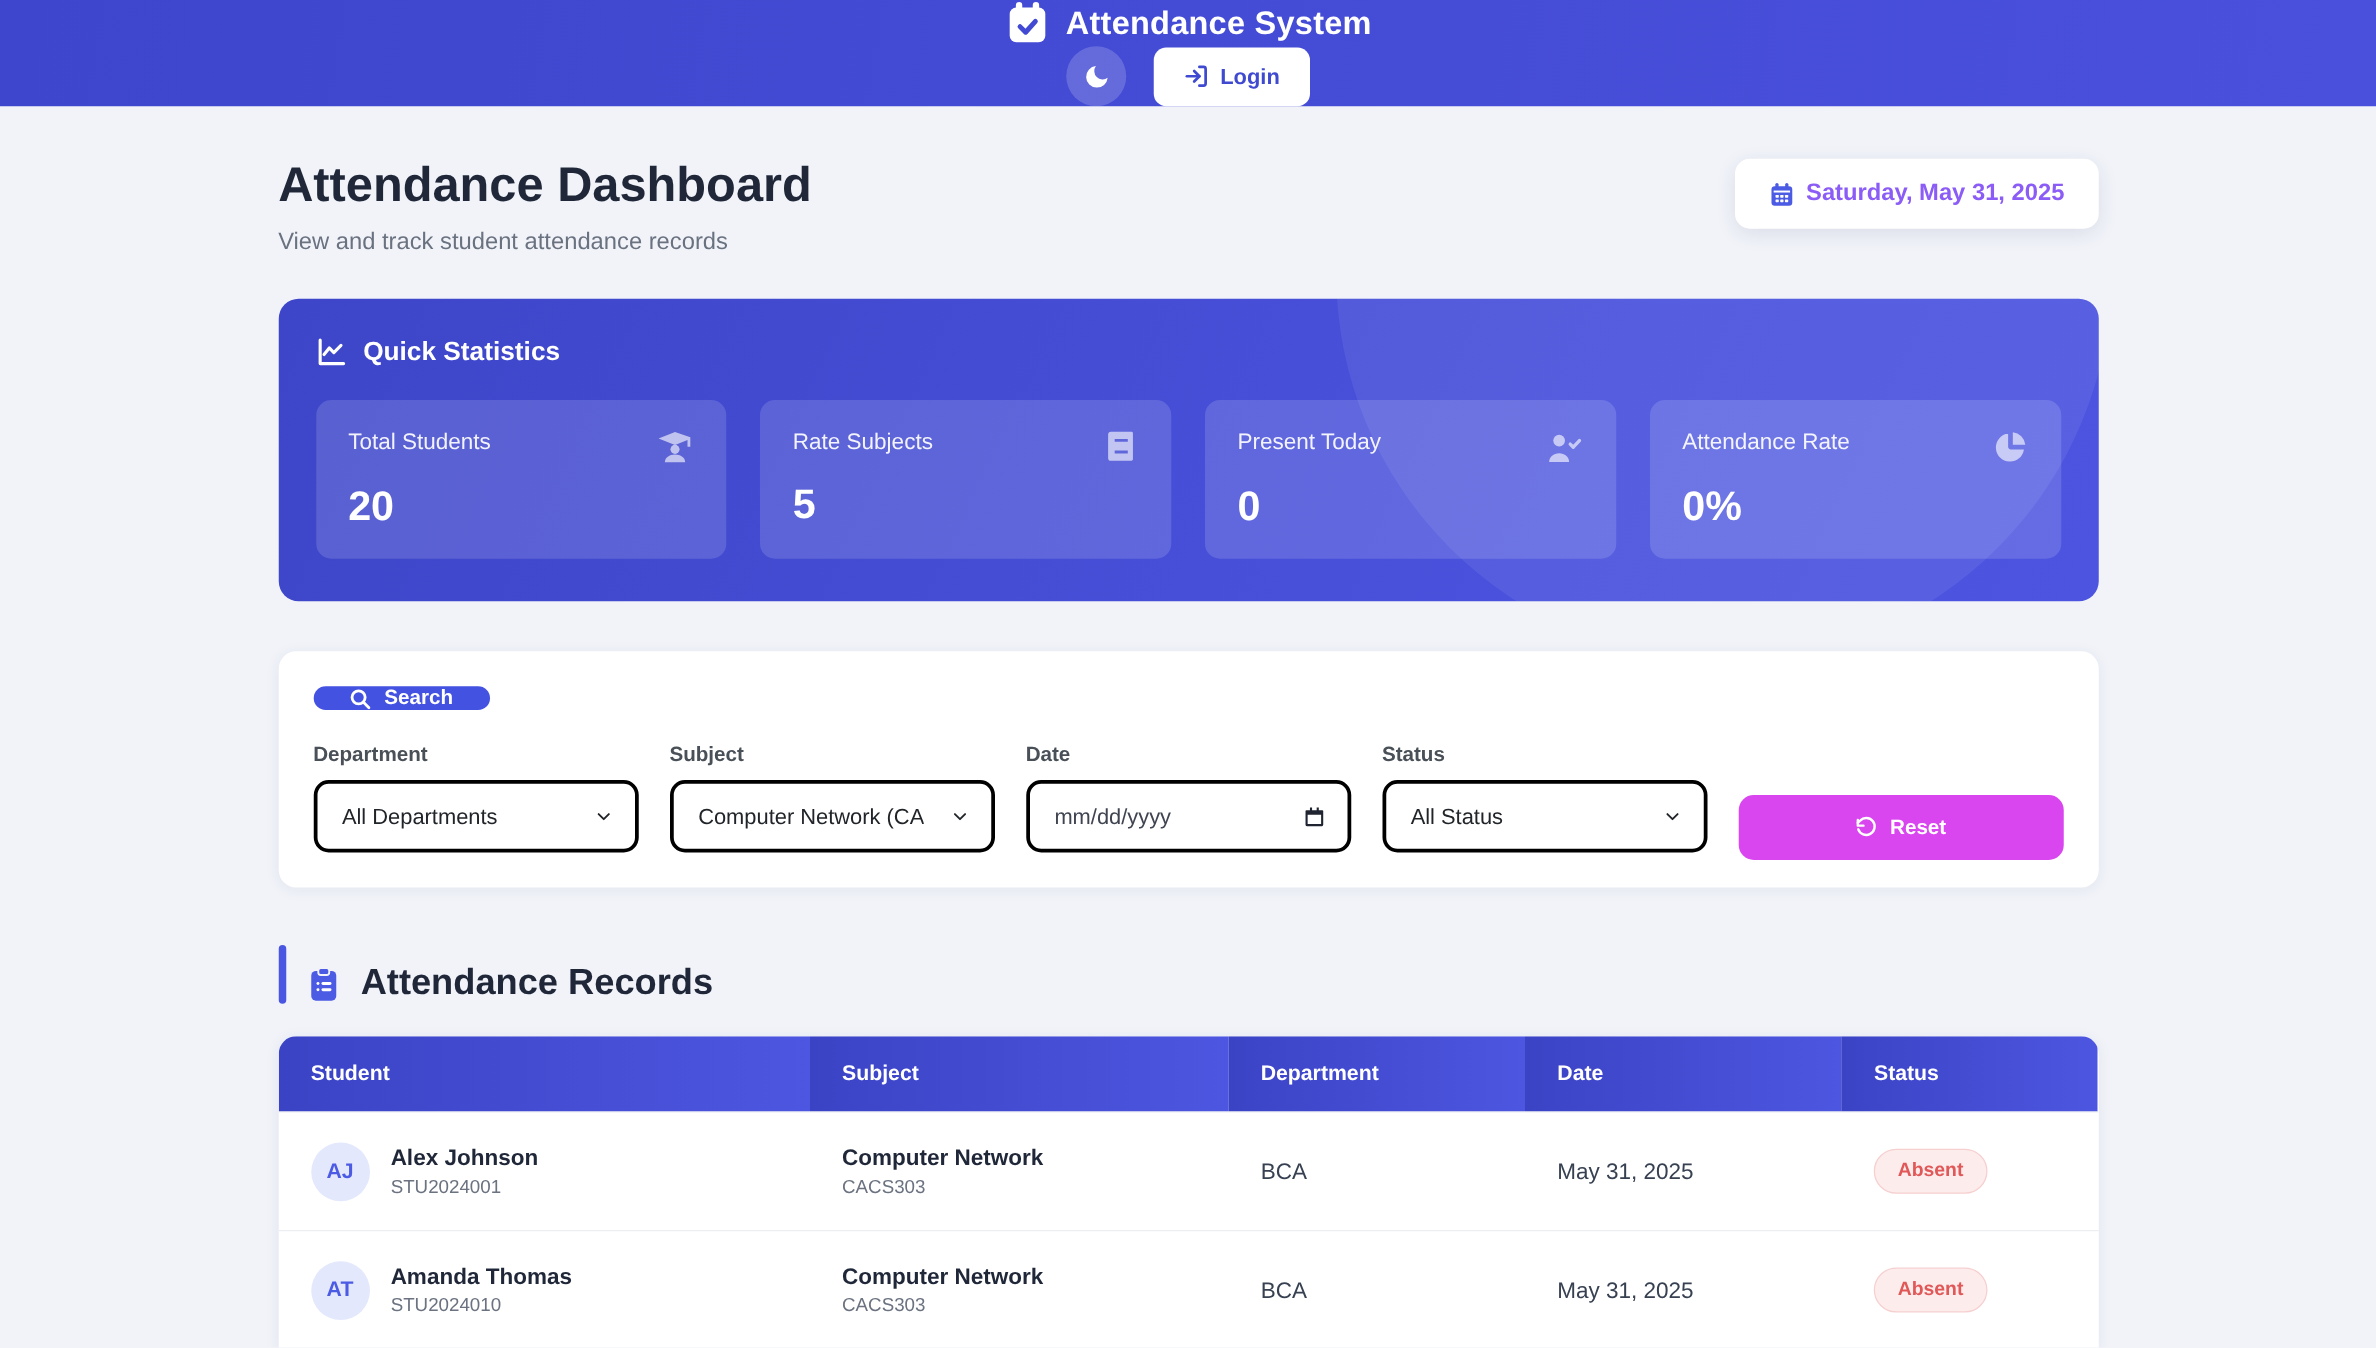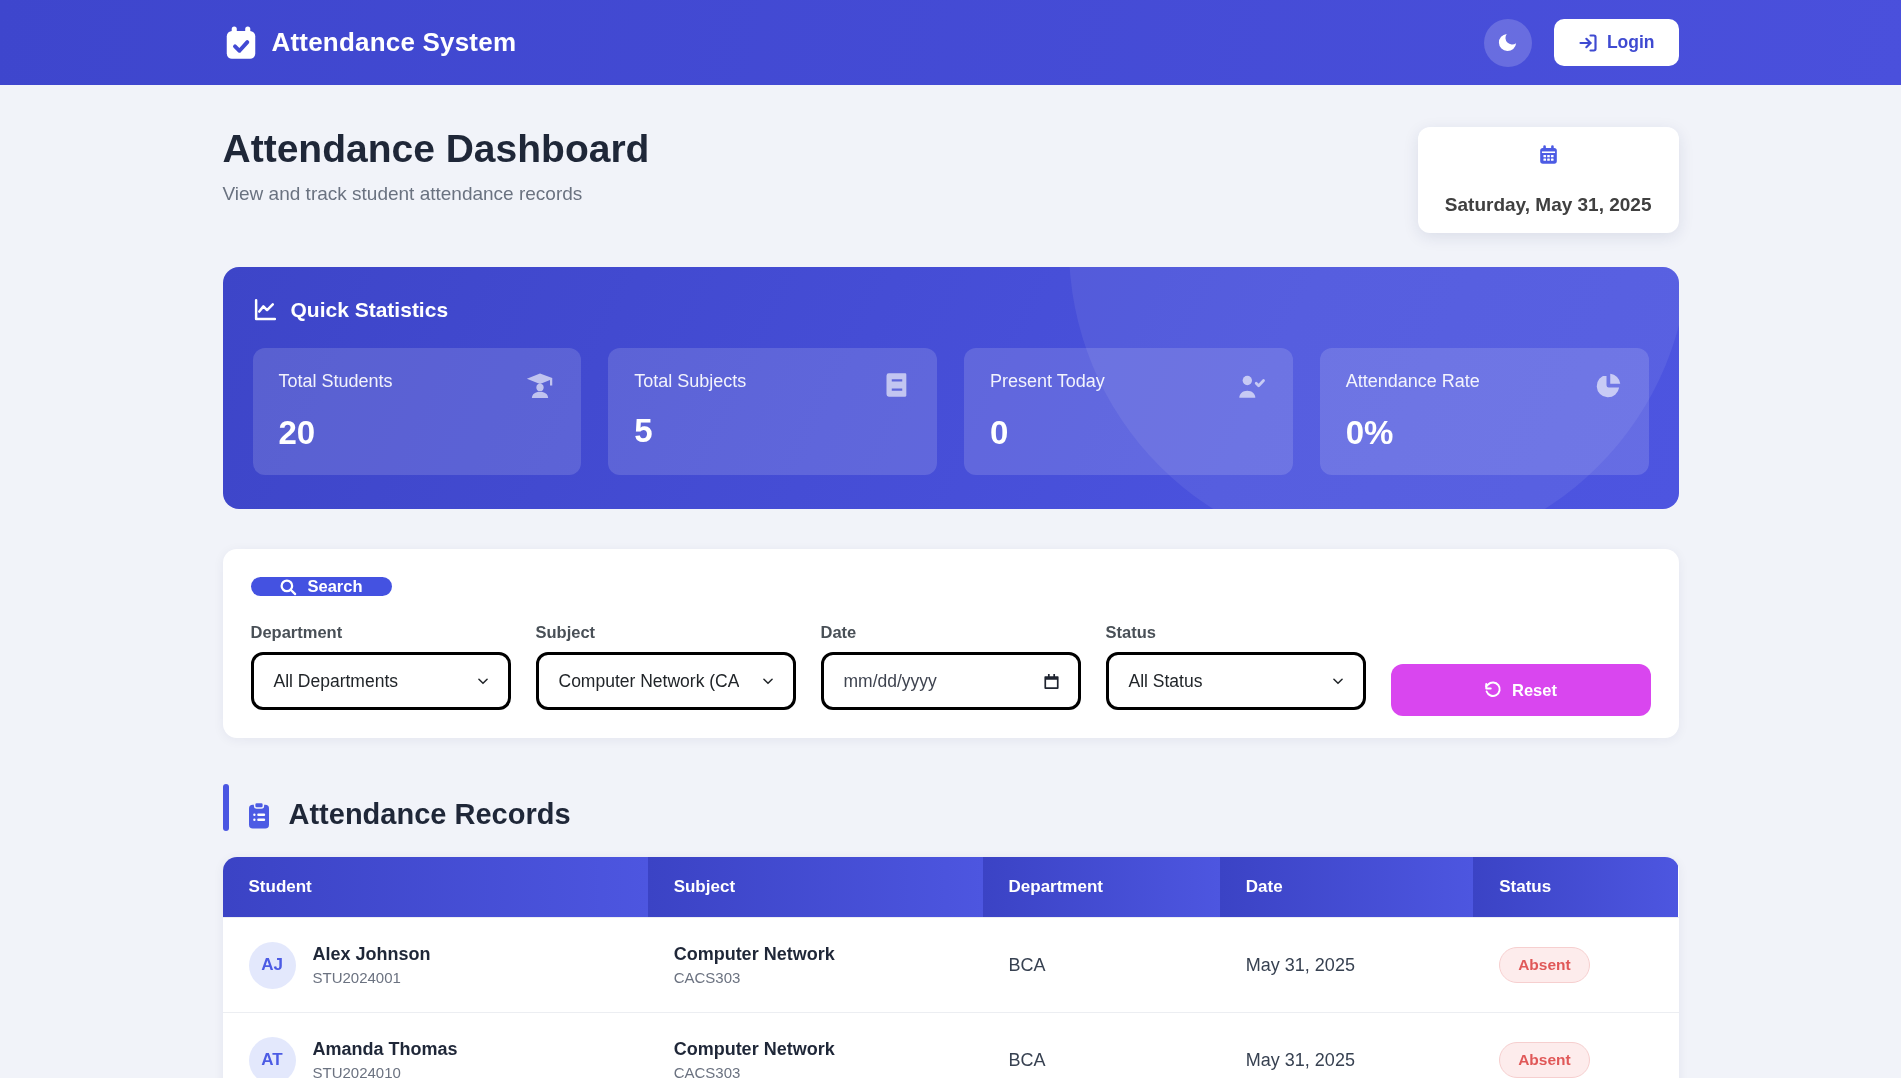--- a/index.html
+++ b/index.html
@@ -3,31 +3,31 @@
 <meta charset="utf-8">
 <style>
   * { box-sizing: border-box; margin: 0; padding: 0; }
   html,body { width:1901px; height:1078px; overflow:hidden; }
   body {
     font-family: "Liberation Sans", "DejaVu Sans", sans-serif;
     background:#f1f3f9; color:#212936;
   }
   
   .app-header { height:85px; background:linear-gradient(100deg,#3e46cd 0%,#4a50dc 100%); }
-  .nav-inner { width:1456px; margin:0 auto; height:100%; display:flex; align-items:center; justify-content:space-between; }
+  .nav-inner { width:1456px; margin:0 auto; height:100%; display:flex; align-items:center; justify-content:space-between;flex-direction:column; }
   .brand { display:flex; align-items:center; gap:13px; color:#fff; font-size:26px; font-weight:700; letter-spacing:.2px; }
   .nav-right { display:flex; align-items:center; gap:22px; }
   .theme-toggle { width:48px; height:48px; border-radius:50%; border:none; background:rgba(255,255,255,.18); display:flex; align-items:center; justify-content:center; cursor:pointer; }
   .login-btn { display:flex; align-items:center; gap:9px; background:#fff; color:#3f4ad1; border:none; border-radius:10px; padding:13px 24px; font-size:17.5px; font-weight:700; cursor:pointer; font-family:inherit; }
   
   main { width:1456px; margin:0 auto; padding-top:42px; }
   .title-row { display:flex; justify-content:space-between; align-items:flex-start; }
   h1 { font-size:39px; font-weight:800; color:#1f2738; margin-bottom:12px; }
   .subtitle { font-size:19px; color:#6a7280; }
-  .date-badge { display:flex; align-items:center; gap:29px; background:#fff; border-radius:12px; padding:17px 27px; color:#404040; font-size:19px; font-weight:600; box-shadow:0 4px 16px rgba(30,40,90,.10);flex-direction:column; }
+  .date-badge { display:flex; align-items:center; gap:9px; background:#fff; border-radius:12px; padding:17px 27px; color:#8b5cf6; font-size:19px; font-weight:600; box-shadow:0 4px 16px rgba(30,40,90,.10); }
   
   .stats-card { margin-top:34px; background:linear-gradient(115deg,#3d45c8 0%,#4a52dd 70%,#4d55e0 100%); border-radius:16px; padding:30px 30px 34px; position:relative; overflow:hidden; color:#fff; }
   .stats-card::before { content:''; position:absolute; width:620px; height:620px; border-radius:50%; background:rgba(255,255,255,.07); right:-10px; top:-330px; }
   .stats-title { display:flex; align-items:flex-end; gap:13px; font-size:21px; font-weight:700; margin-bottom:26px; position:relative; }
   .stats-grid { display:grid; grid-template-columns:repeat(4,1fr); gap:27px; position:relative; }
   .stat-card { background:rgba(255,255,255,.14); border-radius:12px; padding:23px 26px; min-height:123px; }
   .stat-top { display:flex; justify-content:space-between; align-items:flex-start; }
   .stat-label { font-size:18px; color:rgba(255,255,255,.92); }
   .stat-icon { opacity:.62; }
   .stat-value { font-size:33px; font-weight:700; margin-top:13px; }
@@ -145,21 +145,21 @@
               <path d="M12 2 1.5 6.2 12 10.4l8-3.2v4.3h1.8V5.5L12 2z"></path>
               <circle cx="12" cy="13.2" r="2.9"></circle>
               <path d="M5.5 21.5c0-3 2.9-5 6.5-5s6.5 2 6.5 5H5.5z"></path>
             </svg>
           </span>
         </div>
         <div class="stat-value">20</div>
       </div>
       <div class="stat-card">
         <div class="stat-top">
-          <span class="stat-label">Total Subjects</span>
+          <span class="stat-label">Rate Subjects</span>
           <span class="stat-icon">
             <svg width="28" height="28" viewBox="0 0 24 24">
               <path fill="#fff" fill-rule="evenodd" d="M5 2h14a1 1 0 0 1 1 1v18a1 1 0 0 1-1 1H5a2 2 0 0 1-2-2V4a2 2 0 0 1 2-2zm2.5 5h9v2h-9V7zm0 8h9v2h-9v-2z"></path>
             </svg>
           </span>
         </div>
         <div class="stat-value">5</div>
       </div>
       <div class="stat-card">
         <div class="stat-top">

